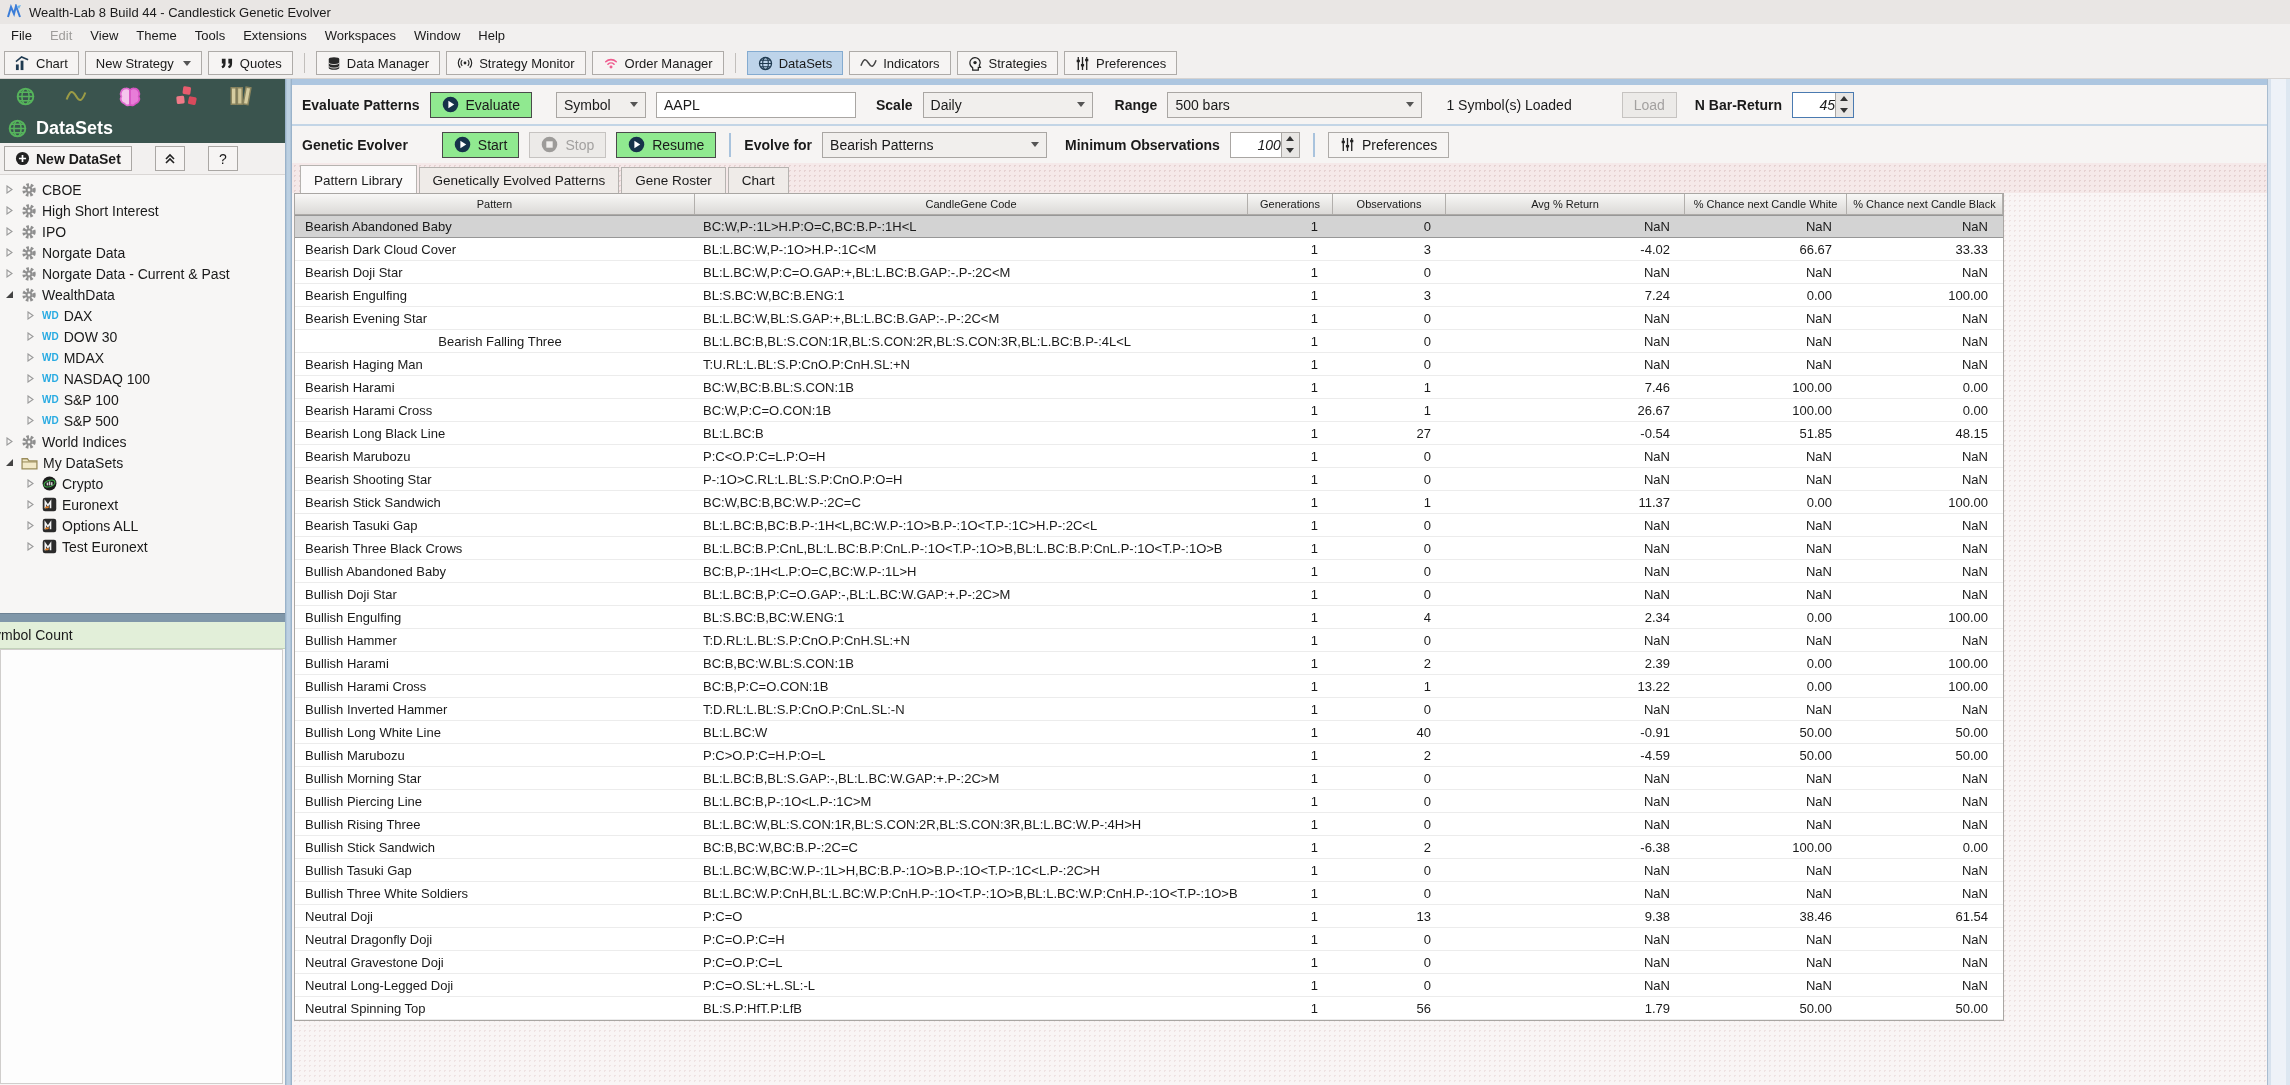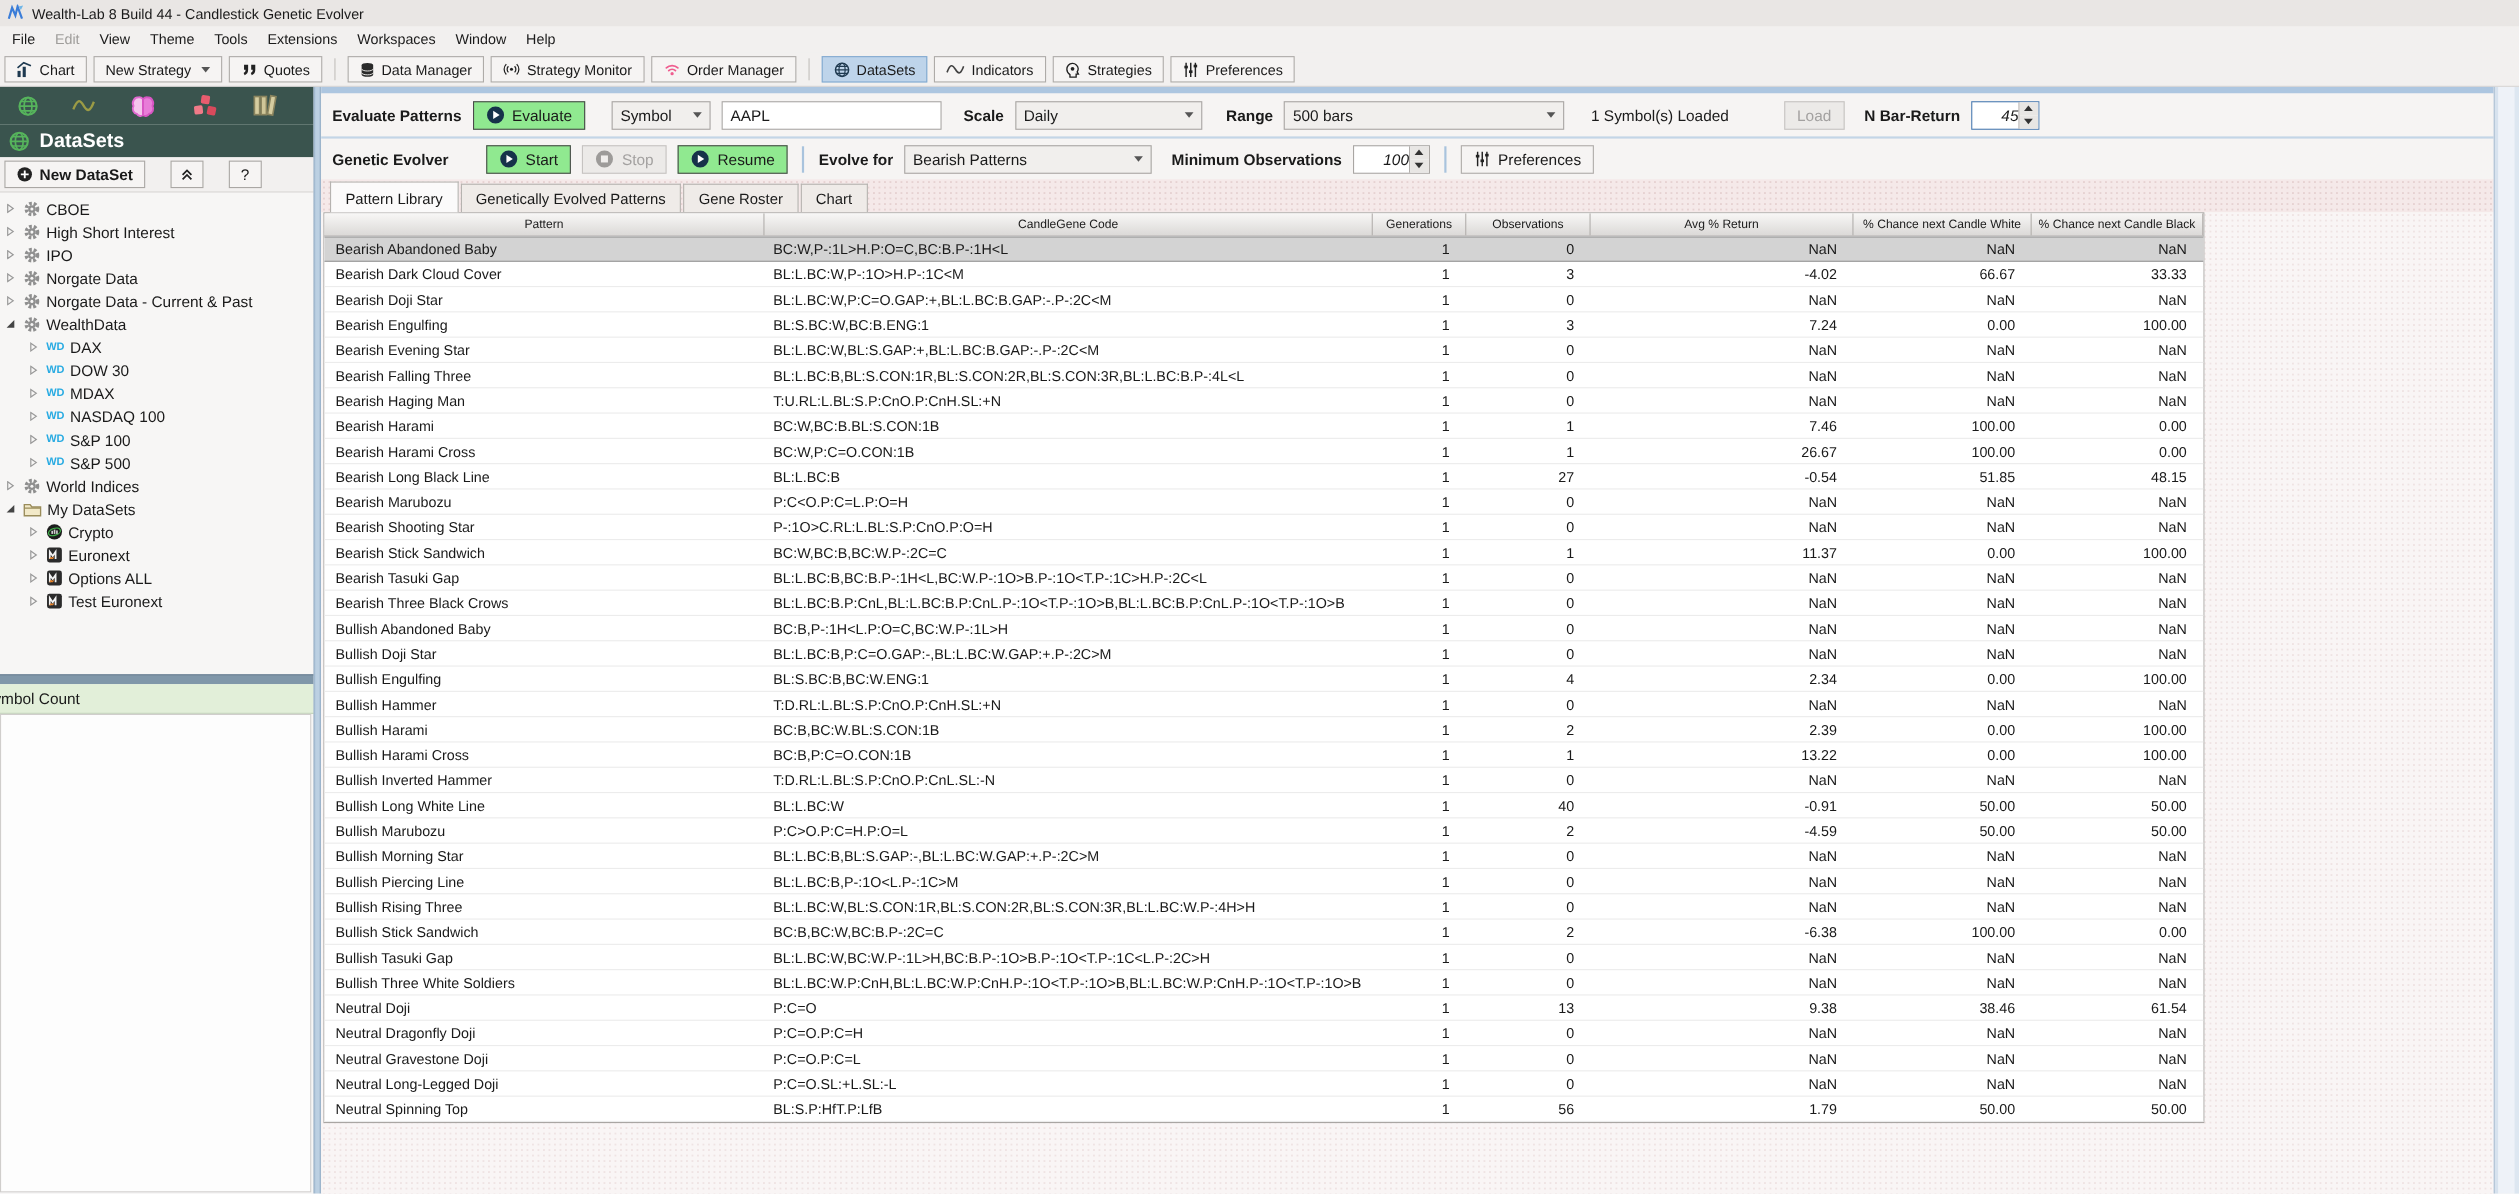--- a/index.html
+++ b/index.html
@@ -675,21 +675,21 @@
             <div class="grow">
               <div class="gcell c-pat" style="width: 400px;">Bearish Evening Star</div>
               <div class="gcell c-code" style="width: 553px;">BL:L.BC:W,BL:S.GAP:+,BL:L.BC:B.GAP:-.P-:2C&lt;M</div>
               <div class="gcell c-num" style="width: 85px;">1</div>
               <div class="gcell c-num" style="width: 113px;">0</div>
               <div class="gcell c-num" style="width: 239px;">NaN</div>
               <div class="gcell c-num" style="width: 162px;">NaN</div>
               <div class="gcell c-num" style="width: 156px;">NaN</div>
             </div>
             <div class="grow">
-              <div class="gcell c-pat" style="width: 400px;">Bearish Falling Three</div>
+              <div class="gcell c-pat" style="width: 400px; text-align: center;">Bearish Falling Three</div>
               <div class="gcell c-code" style="width: 553px;">BL:L.BC:B,BL:S.CON:1R,BL:S.CON:2R,BL:S.CON:3R,BL:L.BC:B.P-:4L&lt;L</div>
               <div class="gcell c-num" style="width: 85px;">1</div>
               <div class="gcell c-num" style="width: 113px;">0</div>
               <div class="gcell c-num" style="width: 239px;">NaN</div>
               <div class="gcell c-num" style="width: 162px;">NaN</div>
               <div class="gcell c-num" style="width: 156px;">NaN</div>
             </div>
             <div class="grow">
               <div class="gcell c-pat" style="width: 400px;">Bearish Haging Man</div>
               <div class="gcell c-code" style="width: 553px;">T:U.RL:L.BL:S.P:CnO.P:CnH.SL:+N</div>

